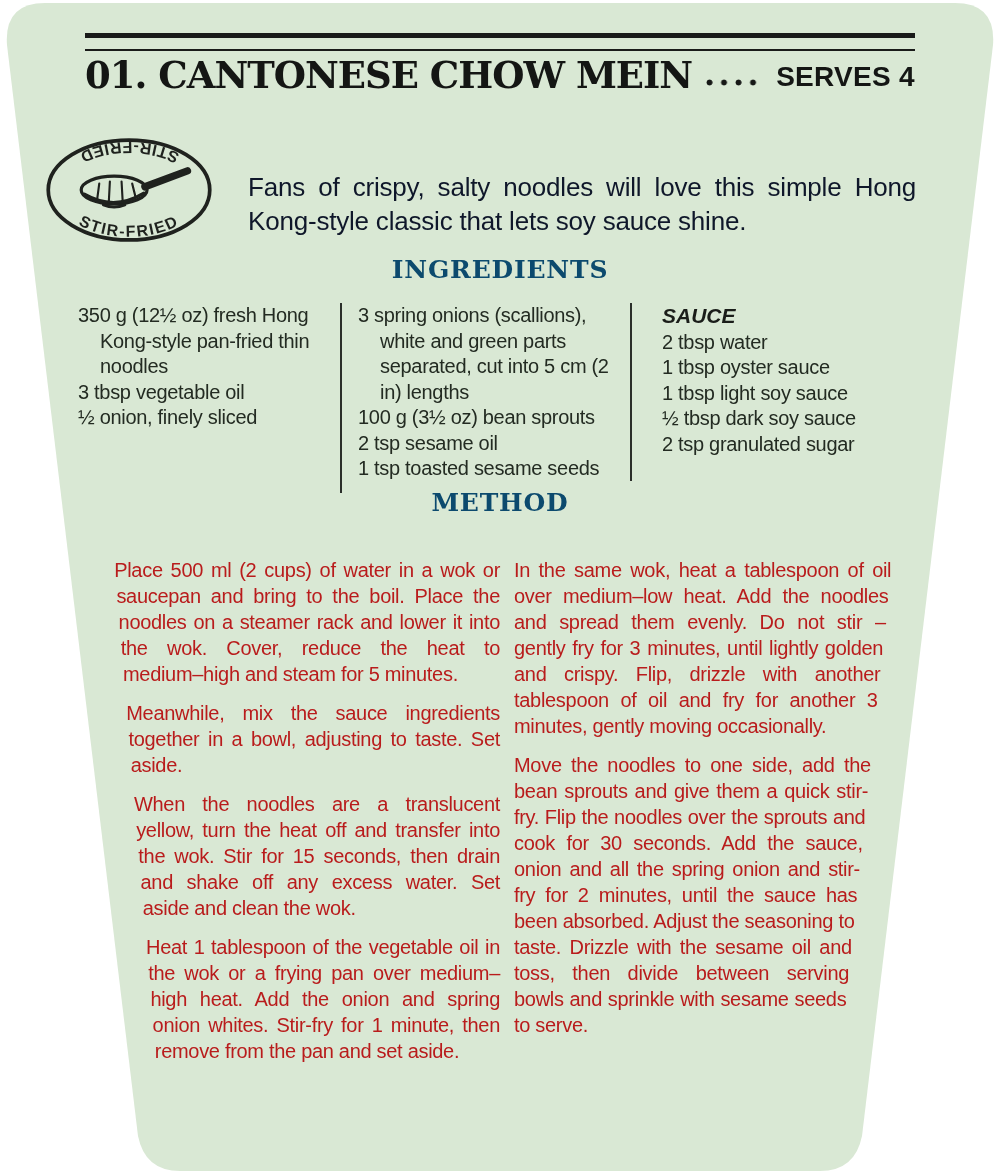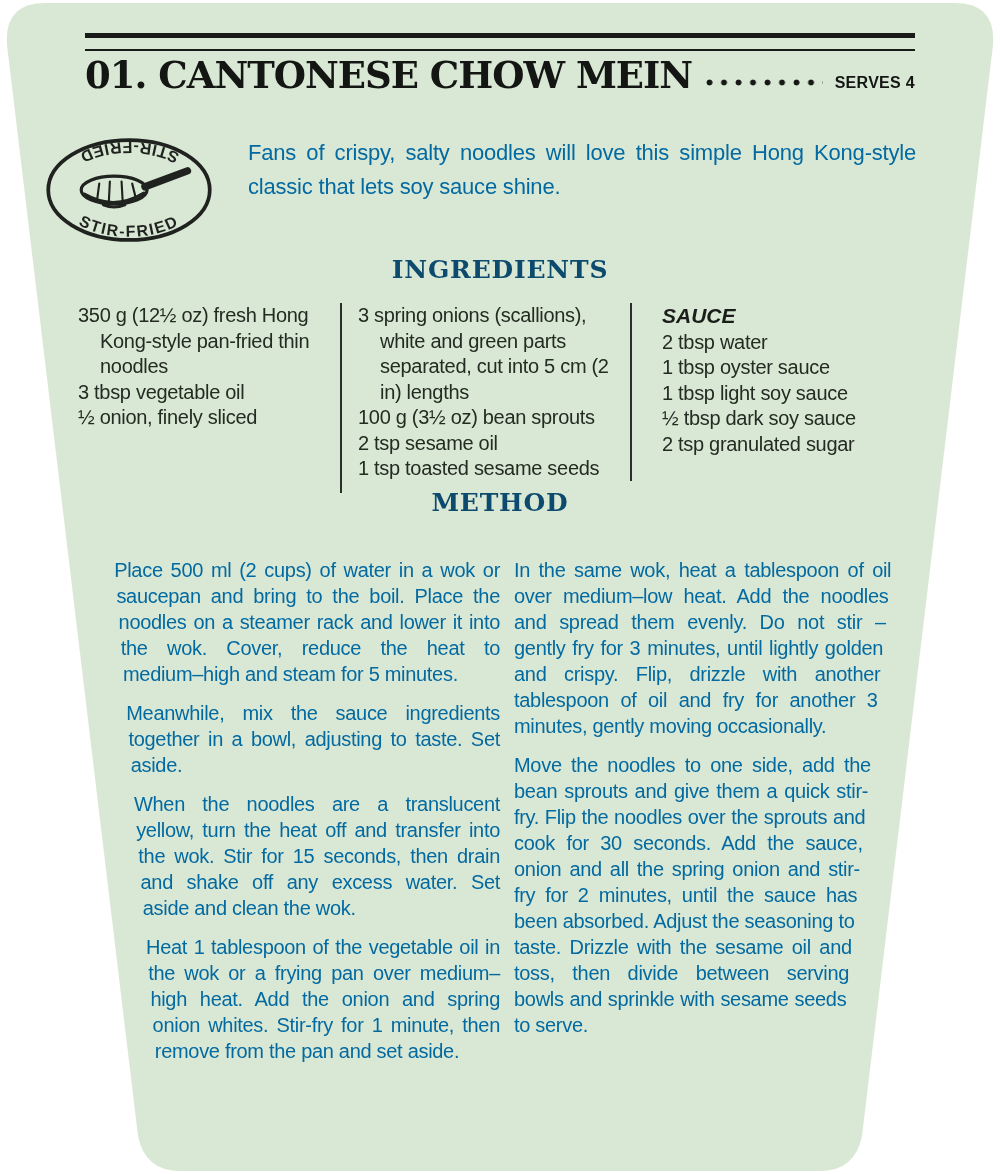--- a/index.html
+++ b/index.html
@@ -26,28 +26,28 @@
     font-family:"DejaVu Serif", serif; font-weight:700;
     font-size:37px; line-height:1; letter-spacing:-1px;
     color:#141614; white-space:nowrap; margin:0;
   }
   .leader {
     flex:1; height:7px; margin:0 12px 8px 14px;
     background-image: radial-gradient(circle at 3.5px 3.5px, #161816 2.6px, transparent 3.3px);
     background-size:14.5px 7px; background-repeat:repeat-x;
   }
   .serves {
-    font-weight:700; font-size:16px; line-height:1; letter-spacing:0.3px;
+    font-weight:700; font-size:28px; line-height:1; letter-spacing:0.3px;
     color:#141614; white-space:nowrap; margin:0 0 3px 0;
   }
   .badge { position:absolute; left:44px; top:134px; width:170px; height:112px; }
   .intro {
-    position:absolute; left:248px; top:114px; width:668px;
-    font-size:22px; line-height:34px; letter-spacing:-0.2px;
-    text-align:justify; color:#0369a1;
+    position:absolute; left:248px; top:144px; width:668px;
+    font-size:26px; line-height:34px; letter-spacing:-0.2px;
+    text-align:justify; color:#0f172a;
   }
   .section-heading {
     position:absolute; left:0; width:1000px; text-align:center;
     font-family:"DejaVu Serif", serif; font-weight:700;
     font-size:25px; letter-spacing:0.8px; color:#0c4a6e; margin:0;
   }
   .h-ingredients { top:255px; }
   .h-method { top:488px; }
   .ingredients {
     position:absolute; left:78px; top:303px; width:860px;
@@ -65,21 +65,21 @@
   .sauce-header {
     font-weight:700; font-style:italic; font-size:21px;
     letter-spacing:0; margin:0 0 1px 0; color:#1a1d19;
   }
   .method {
     position:absolute; left:112px; top:557px; width:782px;
     display:flex; gap:14px;
   }
   .m-col {
     font-size:20px; line-height:26px; letter-spacing:-0.3px;
-    text-align:justify; color:#0369a1;
+    text-align:justify; color:#b91c1c;
   }
   .m-left  { width:388px; }
   .m-right { width:380px; }
   .m-col p { margin:0 0 13px 0; }
   .slant { pointer-events:none; }
   .slant-l { float:left;  width:46px; height:545px; shape-outside: polygon(0 0, 100% 100%, 0 100%); }
   .slant-r { float:right; width:56px; height:535px; shape-outside: polygon(100% 0, 100% 100%, 0 100%); }
   .stamp-text { font-family:"Liberation Sans", sans-serif; font-weight:700; font-size:15px; letter-spacing:1.5px; fill:#1f221e; }
 </style>
 </head>

